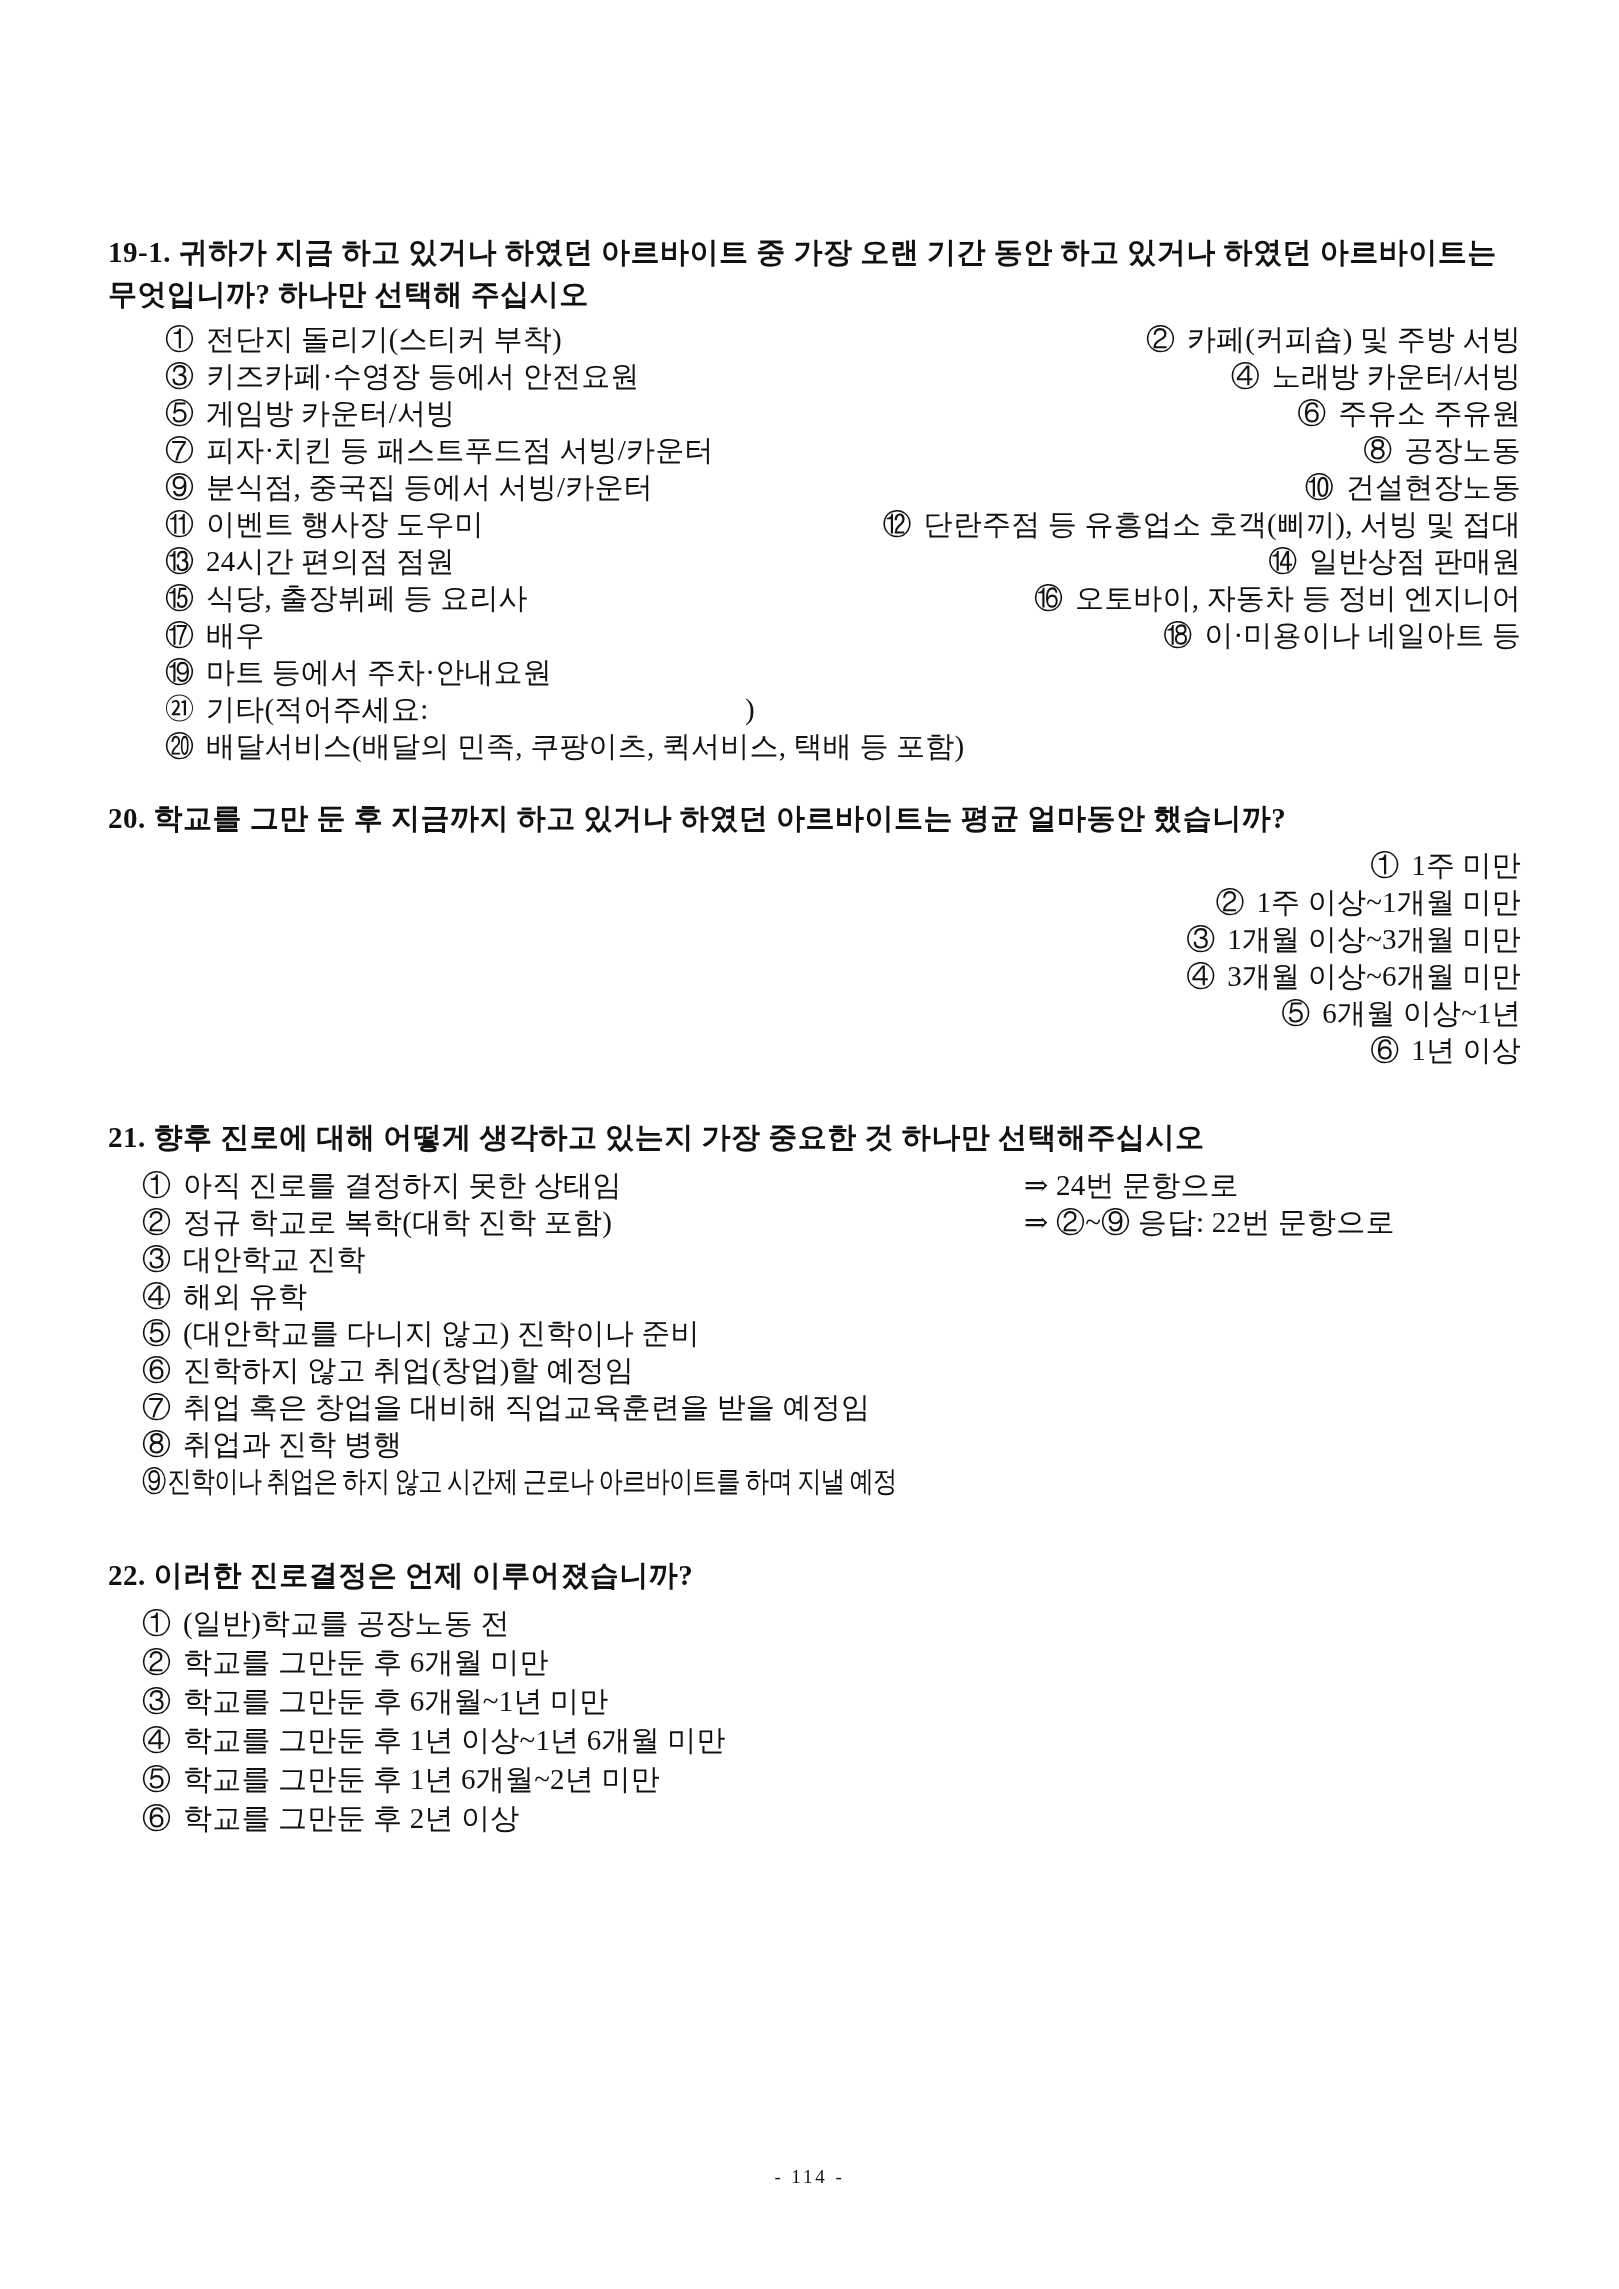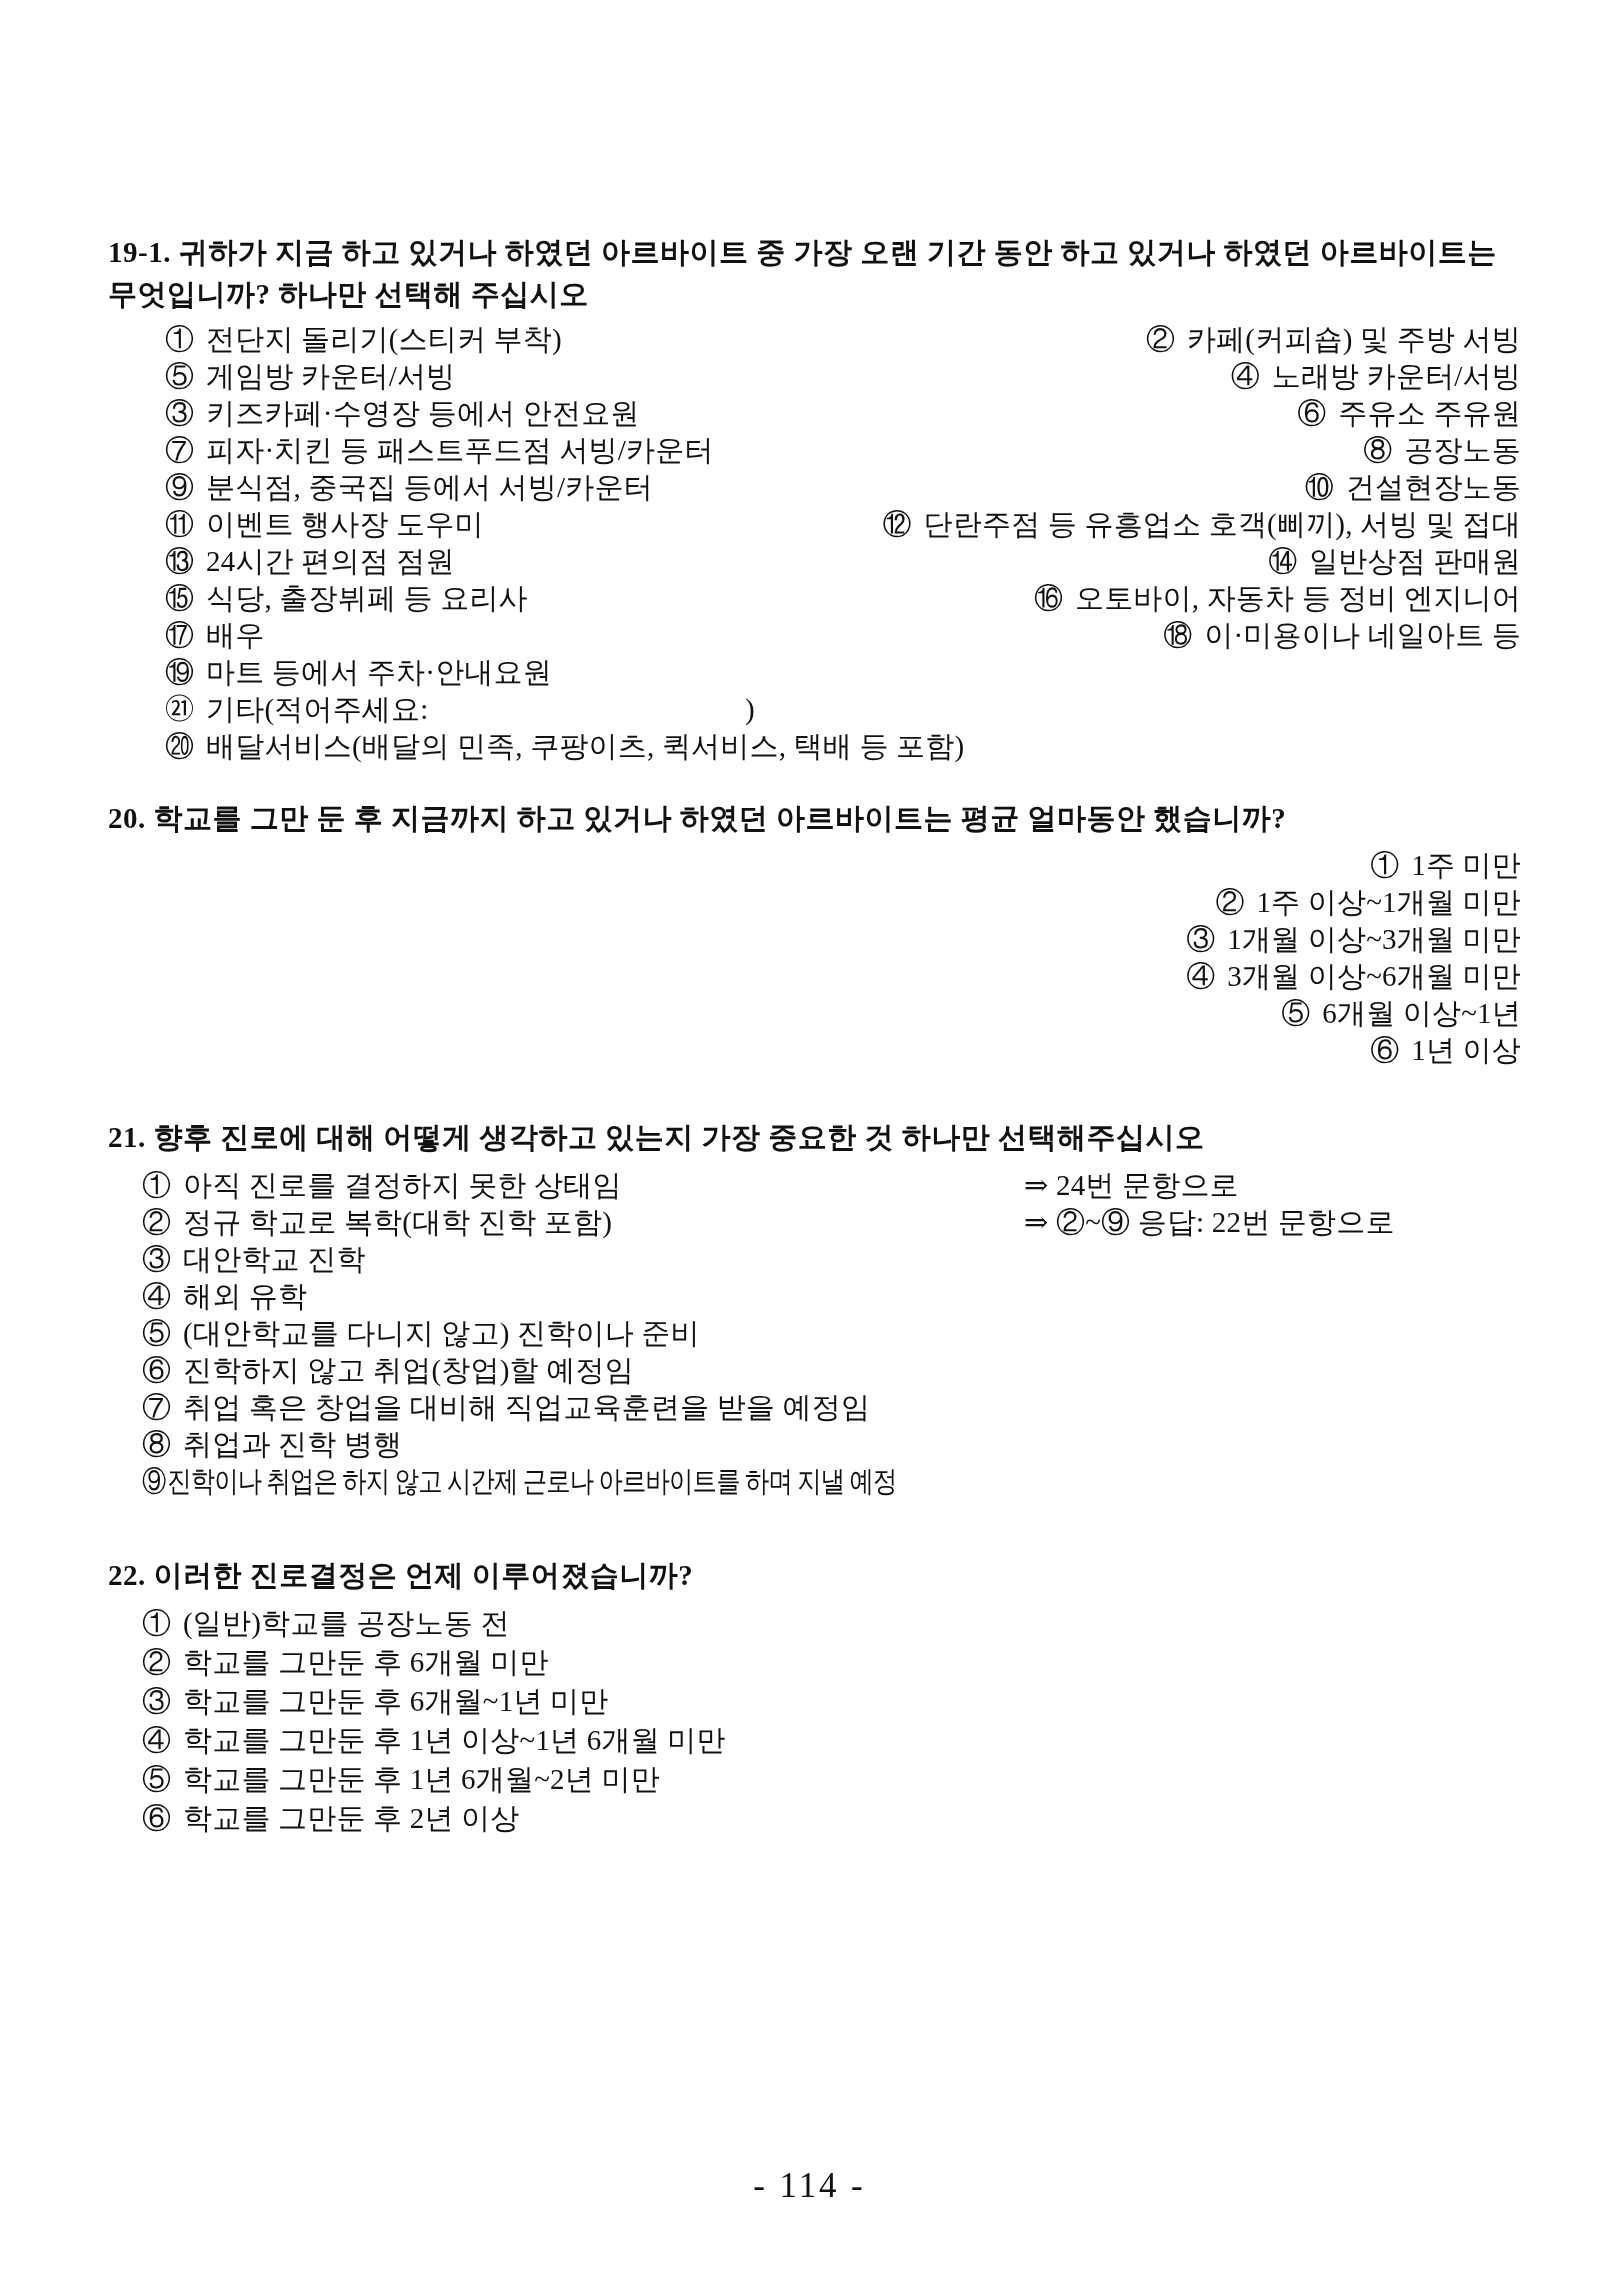--- a/index.html
+++ b/index.html
@@ -49,44 +49,44 @@
   
   .sec-q22 { margin-top:54px; }
   .q22-opts { margin-top:7.8px; margin-left:34px; line-height:39px; }
   
   .page-num {
     position:absolute;
     top:2166px;
     left:0;
     width:100%;
     text-align:center;
-    font-size:35px;
+    font-size:19px;
     letter-spacing:2.9px;
   }
 </style>
 </head>
 <body>
 
 <div class="page">
 
   <section class="sec-q19-1">
     <p class="q-title">19-1. 귀하가 지금 하고 있거나 하였던 아르바이트 중 가장 오랜 기간 동안 하고 있거나 하였던 아르바이트는 무엇입니까? 하나만 선택해 주십시오</p>
     <div class="opts q19-opts">
       <div class="col-left">
 
           <div class="opt-row">
             <span class="opt-num">①</span><span class="opt-label">전단지 돌리기(스티커 부착)</span><span class="writein-close"></span>
           </div>
 
           <div class="opt-row">
+            <span class="opt-num">③</span><span class="opt-label">키즈카페·수영장 등에서 안전요원</span><span class="writein-close"></span>
+          </div>
+
+          <div class="opt-row">
             <span class="opt-num">⑤</span><span class="opt-label">게임방 카운터/서빙</span><span class="writein-close"></span>
-          </div>
-
-          <div class="opt-row">
-            <span class="opt-num">③</span><span class="opt-label">키즈카페·수영장 등에서 안전요원</span><span class="writein-close"></span>
           </div>
 
           <div class="opt-row">
             <span class="opt-num">⑦</span><span class="opt-label">피자·치킨 등 패스트푸드점 서빙/카운터</span><span class="writein-close"></span>
           </div>
 
           <div class="opt-row">
             <span class="opt-num">⑨</span><span class="opt-label">분식점, 중국집 등에서 서빙/카운터</span><span class="writein-close"></span>
           </div>
 

